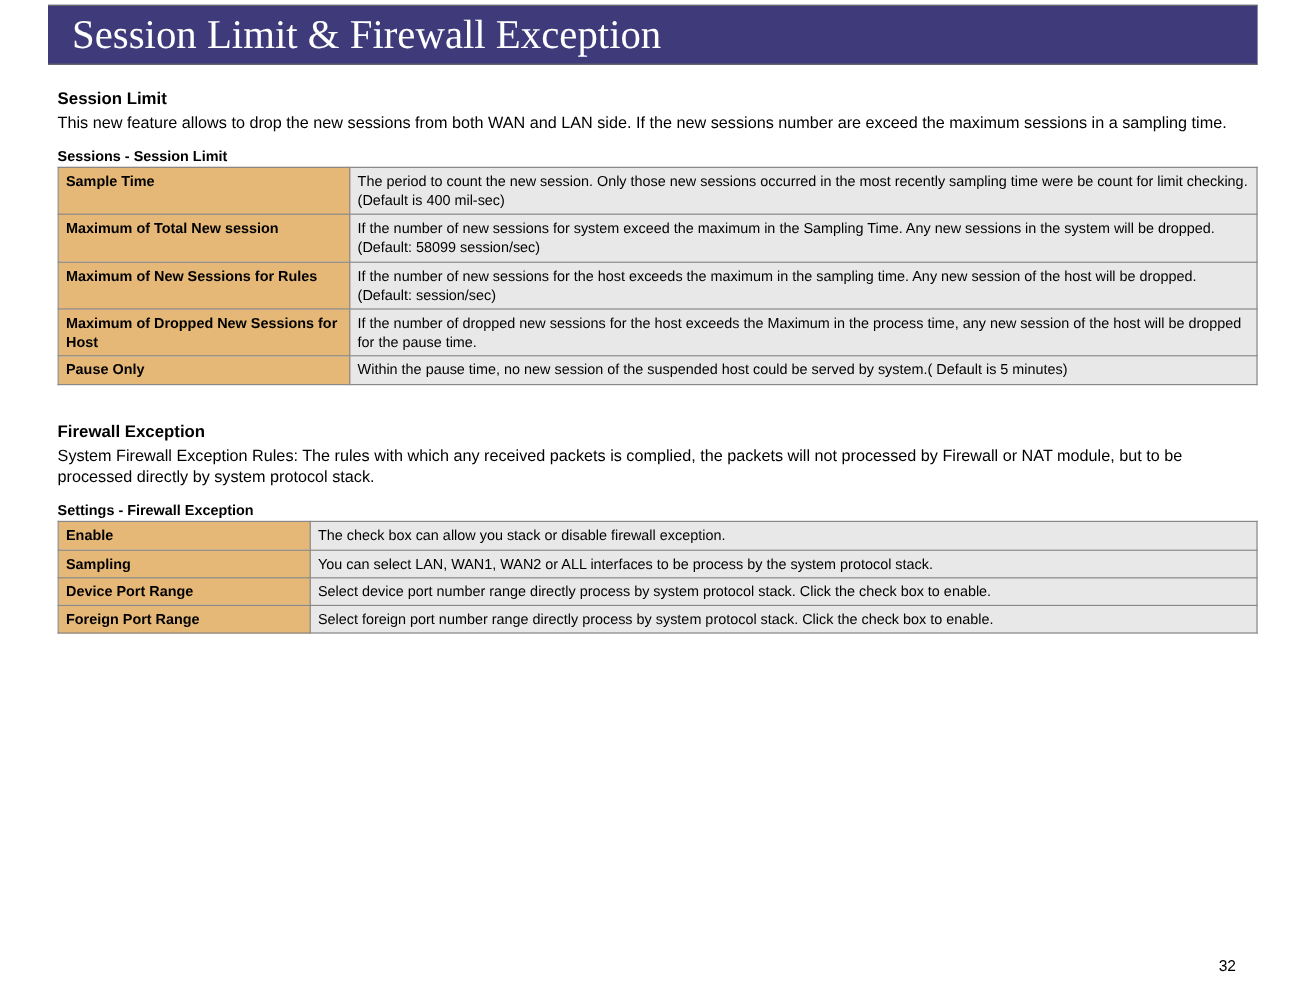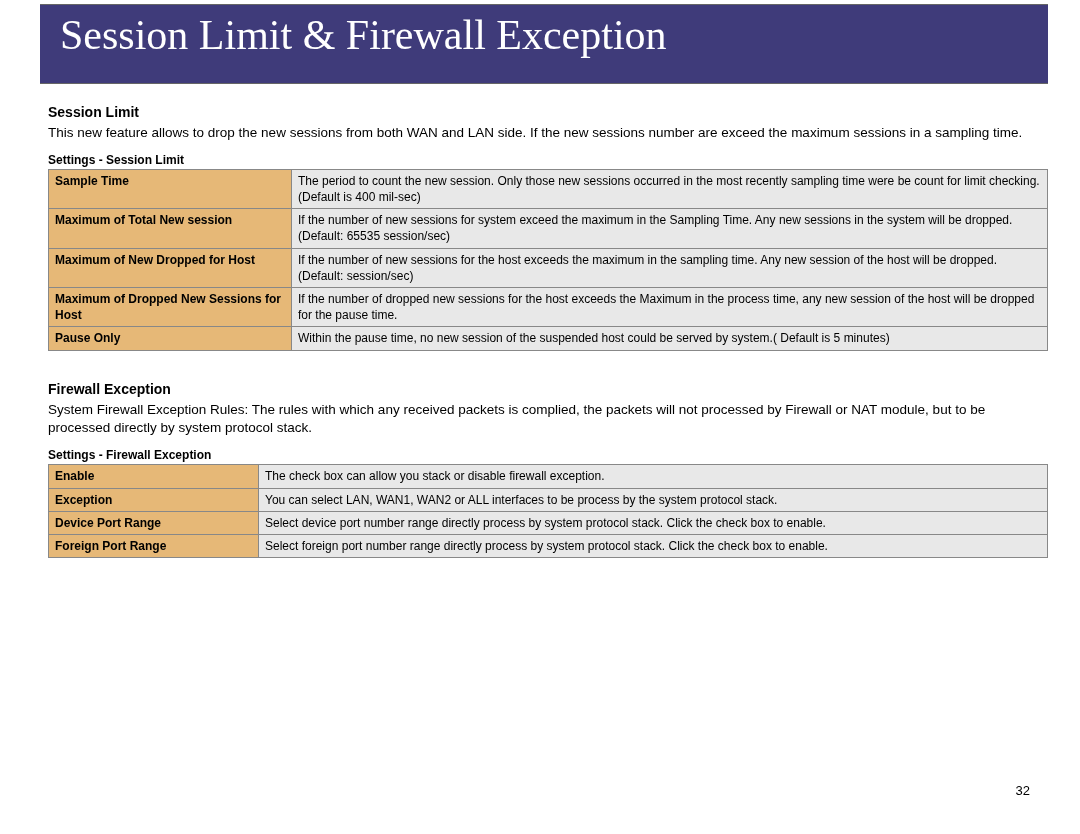--- a/index.html
+++ b/index.html
@@ -7,23 +7,23 @@
     padding: 0;
     font-family: Arial, Helvetica, sans-serif;
     background: #fff;
     width: 1080px;
     height: 834px;
     position: relative;
   }
   .header-bar {
     background: #3f3b7a;
     color: #fff;
-    padding: 6px 20px 24px 20px;
+    padding: 6px 20px 4px 20px;
     font-family: "Times New Roman", Georgia, serif;
-    font-size: 42px;
+    font-size: 34px;
     font-weight: 400;
     border-top: 1px solid #666;
     border-bottom: 1px solid #666;
     margin: 4px 32px 0 40px;
   }
   .content {
     margin: 20px 32px 0 48px;
   }
   .section-title {
     font-family: Arial, Helvetica, sans-serif;
@@ -57,50 +57,50 @@
   table.settings td.key {
     background: #e6b877;
     font-weight: bold;
     width: 230px;
   }
   table.settings td.val {
     background: #e8e8e8;
   }
   .page-num {
     position: absolute;
-    bottom: 36px;
+    bottom: 22px;
     right: 50px;
     font-size: 13px;
   }
 </style>
 </head>
 <body>
 
 <div class="header-bar">
   <span>Session Limit &amp; Firewall Exception</span>
 </div>
 
 <div class="content">
 
   <div class="section-title">Session Limit</div>
   <p class="body-text">This new feature allows to drop the new sessions from both WAN and LAN side. If the new sessions number are exceed the maximum sessions in a sampling time.</p>
-  <div class="table-caption">Settings - Session Limit</div>
+  <div class="table-caption">Sessions - Session Limit</div>
 
   <table class="settings">
     <tbody>
       <tr>
         <td class="key">Sample Time</td>
         <td class="val">The period to count the new session. Only those new sessions occurred in the most recently sampling time were be count for limit checking. (Default is 400 mil-sec)</td>
       </tr>
       <tr>
         <td class="key">Maximum of Total New session</td>
-        <td class="val">If the number of new sessions for system exceed the maximum in the Sampling Time. Any new sessions in the system will be dropped. (Default: 65535 session/sec)</td>
+        <td class="val">If the number of new sessions for system exceed the maximum in the Sampling Time. Any new sessions in the system will be dropped. (Default: 58099 session/sec)</td>
       </tr>
       <tr>
-        <td class="key">Maximum of New Dropped for Host</td>
+        <td class="key">Maximum of New Sessions for Rules</td>
         <td class="val">If the number of new sessions for the host exceeds the maximum in the sampling time. Any new session of the host will be dropped. (Default: session/sec)</td>
       </tr>
       <tr>
         <td class="key">Maximum of Dropped New Sessions for Host</td>
         <td class="val">If the number of dropped new sessions for the host exceeds the Maximum in the process time, any new session of the host will be dropped for the pause time.</td>
       </tr>
       <tr>
         <td class="key">Pause Only</td>
         <td class="val">Within the pause time, no new session of the suspended host could be served by system.( Default is 5 minutes)</td>
       </tr>
@@ -115,21 +115,21 @@
     <colgroup>
         <col style="width:210px">
         <col>
       </colgroup>
     <tbody>
       <tr>
         <td class="key">Enable</td>
         <td class="val">The check box can allow you stack or disable firewall exception.</td>
       </tr>
       <tr>
-        <td class="key">Exception</td>
+        <td class="key">Sampling</td>
         <td class="val">You can select LAN, WAN1, WAN2 or ALL interfaces to be process by the system protocol stack.</td>
       </tr>
       <tr>
         <td class="key">Device Port Range</td>
         <td class="val">Select device port number range directly process by system protocol stack. Click the check box to enable.</td>
       </tr>
       <tr>
         <td class="key">Foreign Port Range</td>
         <td class="val">Select foreign port number range directly process by system protocol stack. Click the check box to enable.</td>
       </tr>

